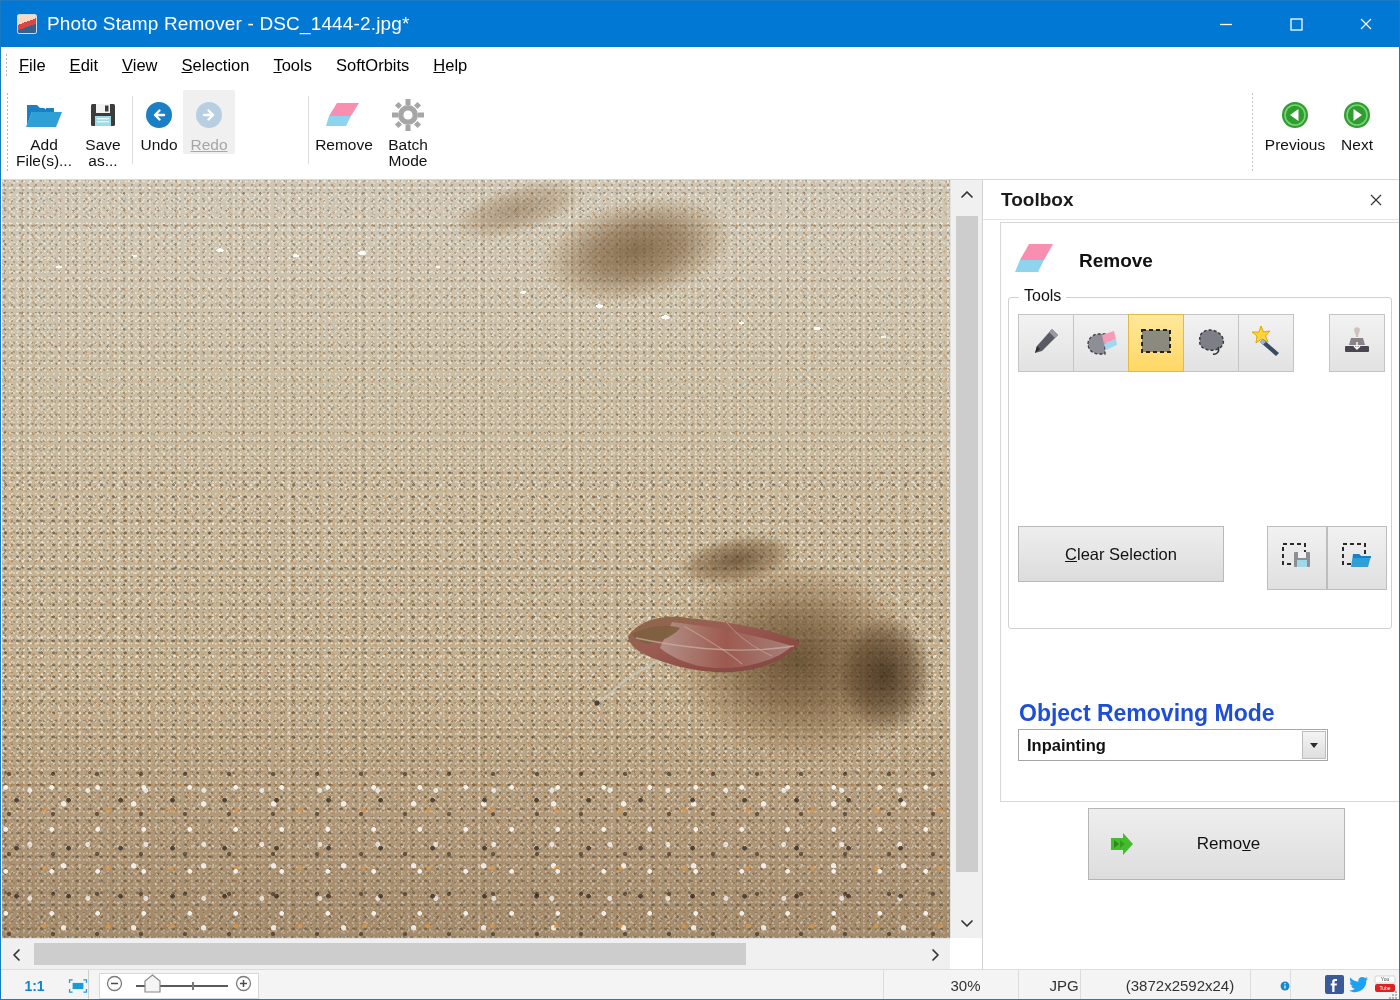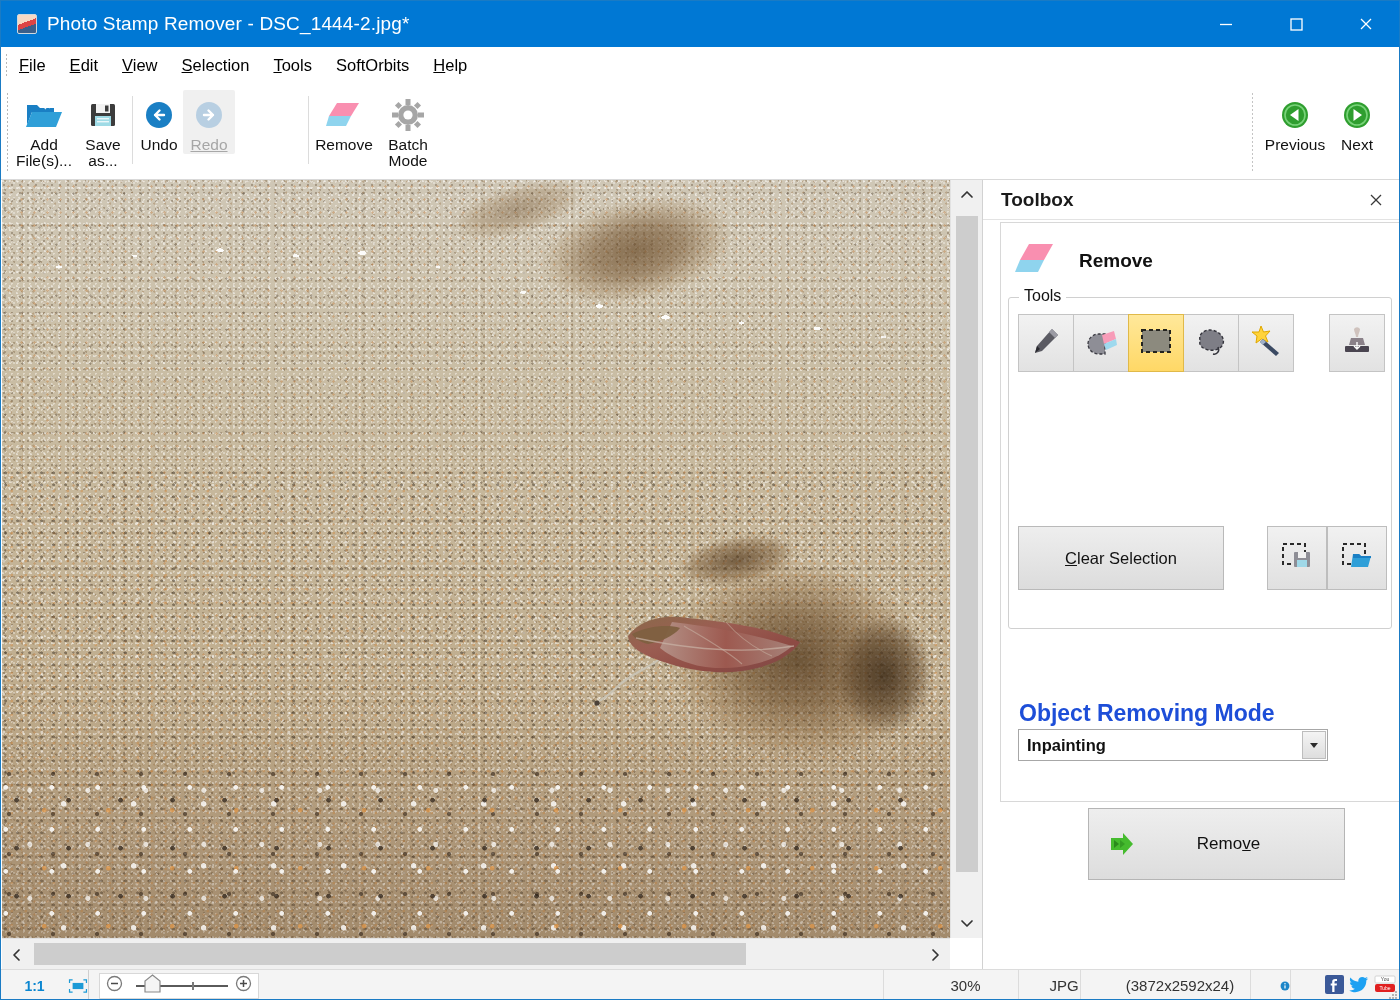--- a/index.html
+++ b/index.html
@@ -382,21 +382,21 @@
   .tool-btn-standalone {
     position: absolute; left: 320px; top: 16px;
     width: 56px; height: 58px;
     background: linear-gradient(to bottom, #f2f2f2 0%, #e2e2e2 100%);
     border: 1px solid #c4c4c4;
     display: flex; align-items: center; justify-content: center;
     cursor: default;
   }
   .clear-btn {
     position: absolute; left: 9px; top: 228px;
-    width: 206px; height: 64px;
+    width: 206px; height: 56px;
     background: linear-gradient(to bottom, #eeeeee 0%, #dcdcdc 100%);
     border: 1px solid #b9b9b9;
     display: flex; align-items: center; justify-content: center;
     font-size: 16.5px; color: #111;
     cursor: default;
   }
   .selio-btn {
     position: absolute; top: 228px;
     width: 60px; height: 64px;
     background: linear-gradient(to bottom, #f1f1f1 0%, #e0e0e0 100%);

